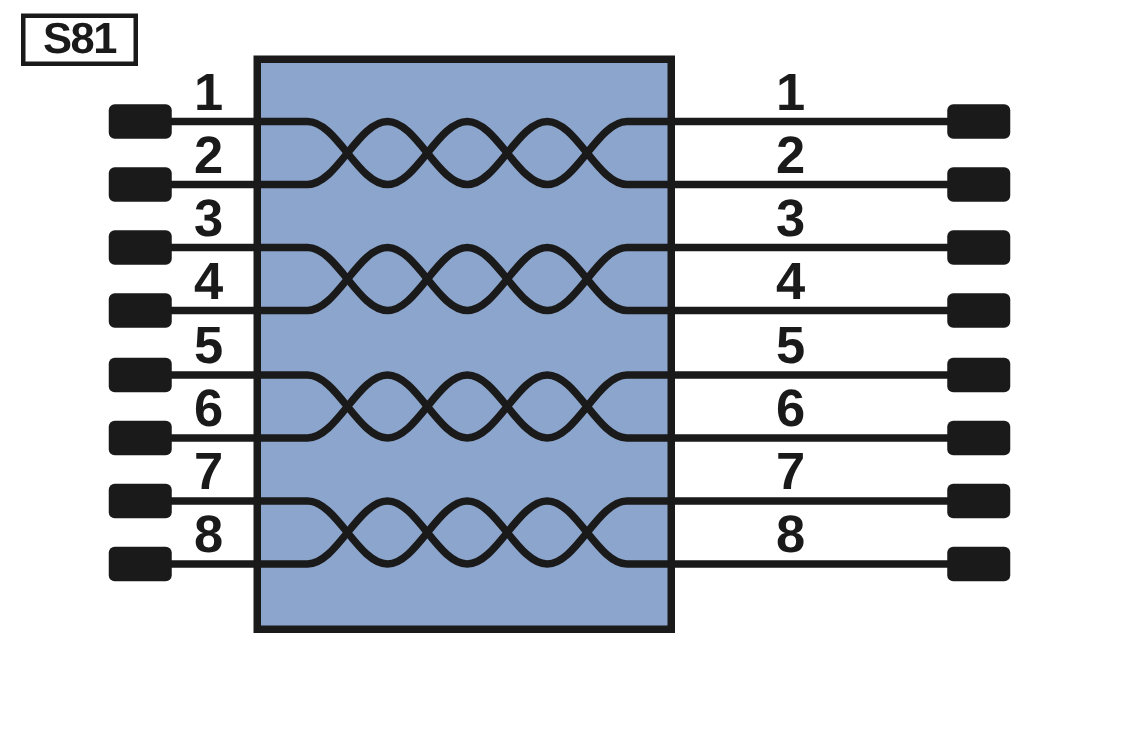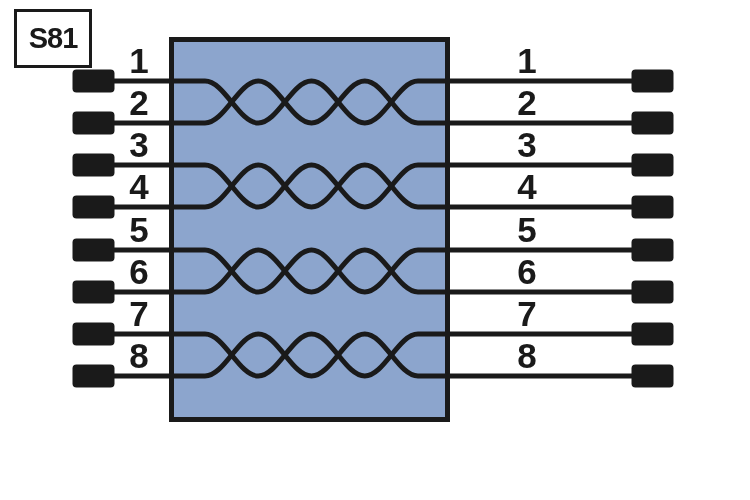--- a/index.html
+++ b/index.html
@@ -14,21 +14,21 @@
     height: 500px;
     background: #ffffff;
     overflow: hidden;
   }
   #ref-label {
     position: absolute;
     left: 14px;
     top: 9px;
     min-width: 60px;
     height: 29px;
-    padding: 12px 6px;
+    padding: 0 6px;
     border: 3px solid #1a1a1a;
     background: #ffffff;
     display: flex;
     align-items: center;
     justify-content: center;
     font-weight: bold;
     font-size: 29px;
     letter-spacing: -1px;
     color: #1a1a1a;
     box-sizing: content-box;

